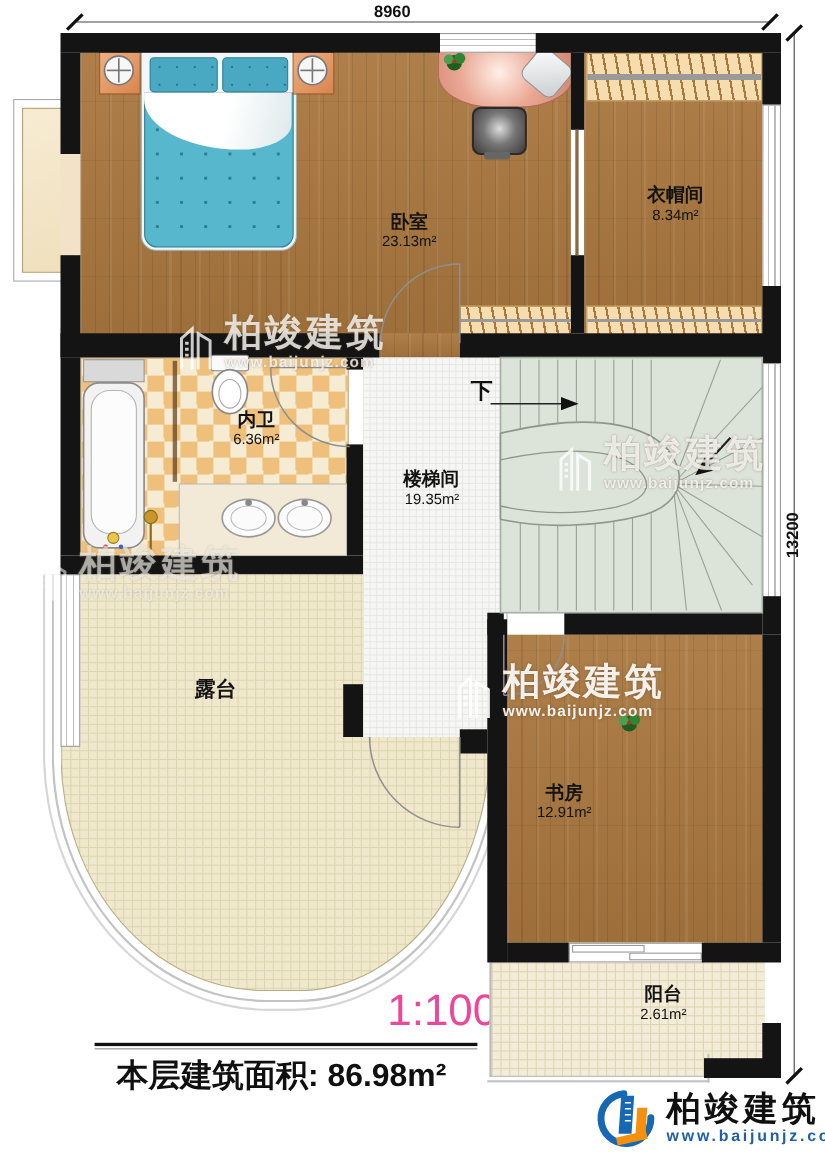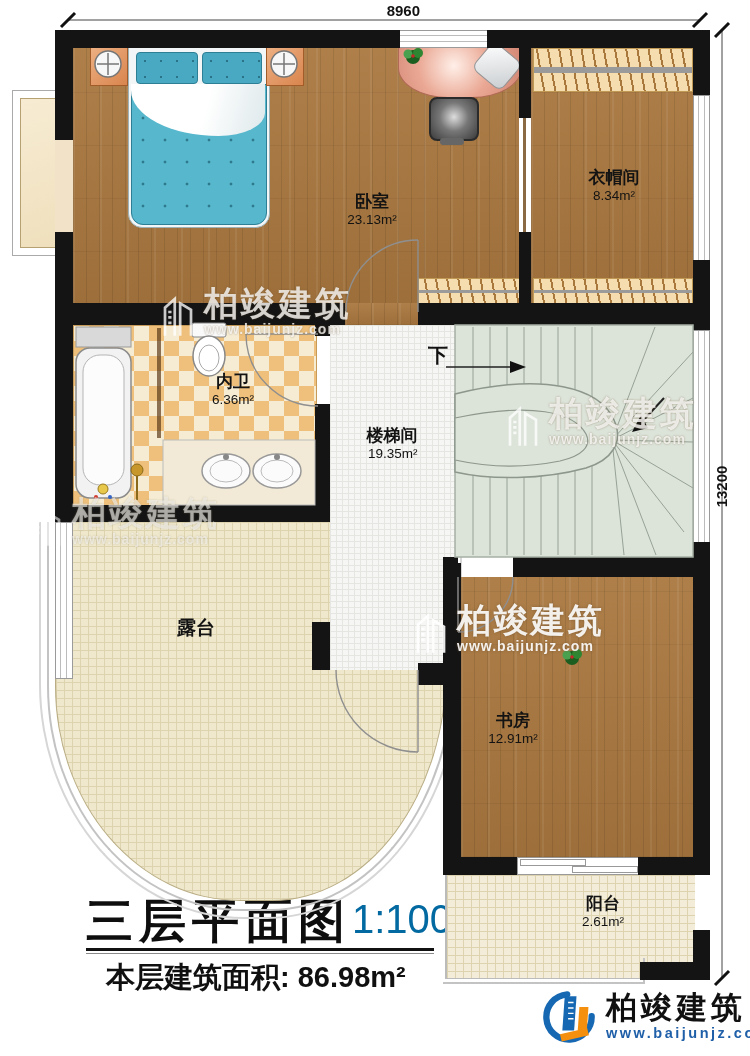--- a/index.html
+++ b/index.html
@@ -65,21 +65,21 @@
   
   .wm{position:absolute;z-index:8;display:flex;align-items:flex-start;gap:6px;color:rgba(255,255,255,.78);
       text-shadow:0 0 2px rgba(110,85,50,.55);pointer-events:none;}
   .wm .wm-t{font-size:34px;font-weight:bold;letter-spacing:3px;line-height:34px;}
   .wm .wm-u{font-size:14px;font-weight:bold;letter-spacing:1px;line-height:18px;}
   .wm svg{flex:0 0 auto;}
   .wm.faint{color:rgba(255,255,255,.55);text-shadow:0 0 2px rgba(150,140,110,.45);}
 
   
   .title-cn{position:absolute;left:86px;top:890px;font-size:47px;font-weight:900;letter-spacing:6px;color:#0e0e0e;}
-  .title-scale{position:absolute;left:352px;top:897px;font-size:40px;font-weight:400;color:#0369a1;}
+  .title-scale{position:absolute;left:352px;top:897px;font-size:40px;font-weight:400;color:#ec4899;}
   .title-rule{position:absolute;left:86px;top:948px;width:348px;height:3px;background:#111;}
   .title-rule2{position:absolute;left:86px;top:953px;width:348px;height:1px;background:#8a8a8a;}
   .spec-line{position:absolute;font-size:29px;font-weight:700;color:#101010;}
   .logo{position:absolute;left:540px;top:986px;display:flex;align-items:center;gap:8px;z-index:9;}
   .logo-name{font-size:31px;font-weight:900;letter-spacing:4px;color:#101010;line-height:32px;}
   .logo-url{font-size:14.5px;font-weight:bold;letter-spacing:2.5px;color:#1f5fa8;line-height:18px;}
 
   .bedframe{background:#f3f6f6;border:1px solid #9db3b8;border-radius:0 0 14px 14px;}
   .blanket{background-color:#57b7cd;border:1px solid #2d7f96;border-radius:0 0 12px 12px;
     background-image:radial-gradient(rgba(13,71,88,.55) 1.2px, transparent 1.7px);background-size:22px 22px;}
@@ -264,21 +264,21 @@
       <circle cx="567" cy="655" r="4.5" fill="#49a14f"></circle>
         <circle cx="572" cy="657" r="1.8" fill="#c62828"></circle>
     </g>
 
     <g>
       <line x1="446" y1="367" x2="510" y2="367" stroke="#222" stroke-width="1.5"></line>
       <polygon points="510,361 526,367 510,373" fill="#111"></polygon>
     </g>
   </svg>
 
-  <div class="dim" style="left:340px;top:2px;width:80px;text-align:right;">8960</div>
+  <div class="dim" style="left:340px;top:2px;width:80px;text-align:left;">8960</div>
   <div class="dim" style="left:686px;top:478px;width:70px;text-align:center;transform:rotate(-90deg);">13200</div>
 
   <div class="lbl" style="left:372px;top:192px;">
     <div class="nm">卧室</div>
     <div class="ar">23.13m²</div>
   </div>
   <div class="lbl" style="left:614px;top:168px;">
     <div class="nm">衣帽间</div>
     <div class="ar">8.34m²</div>
   </div>
@@ -341,21 +341,20 @@
       <path d="M6 46 V20 L15 12 V46"></path>
         <path d="M20 46 V16 L30 22 V46"></path>
         <path d="M9 24 h3 M9 29 h3 M9 34 h3"></path>
     </svg>
     <div>
         <div class="wm-t">柏竣建筑</div>
         <div class="wm-u">www.baijunjz.com</div>
       </div>
   </div>
 
-  <div class="title-cn">三层平面图</div>
   <div class="title-scale">1:100</div>
   <div class="title-rule"></div>
   <div class="title-rule2"></div>
   <div class="spec-line" style="left:106px;top:958px;">
     <span>本层建筑面积:</span>
     <span>86.98m²</span>
   </div>
 
   <div class="logo">
     <svg width="58" height="62" viewBox="0 0 64 66">

